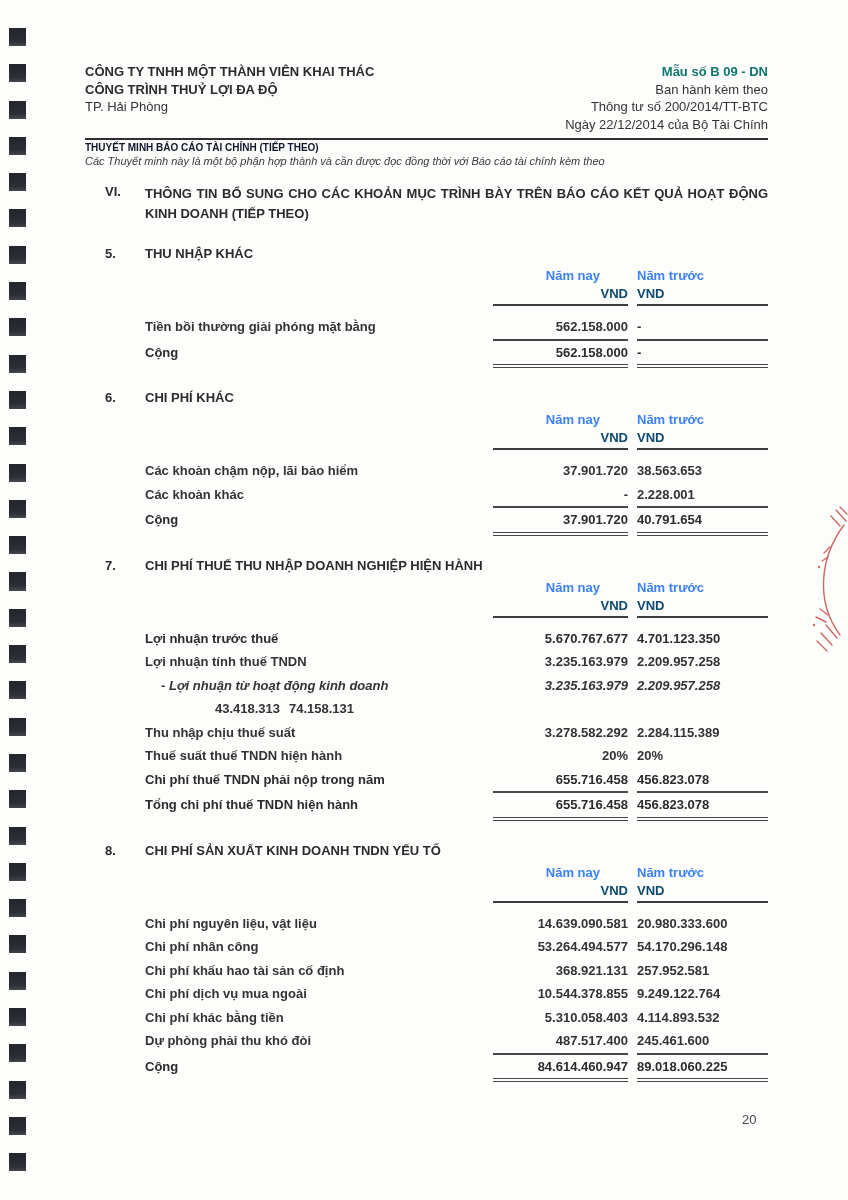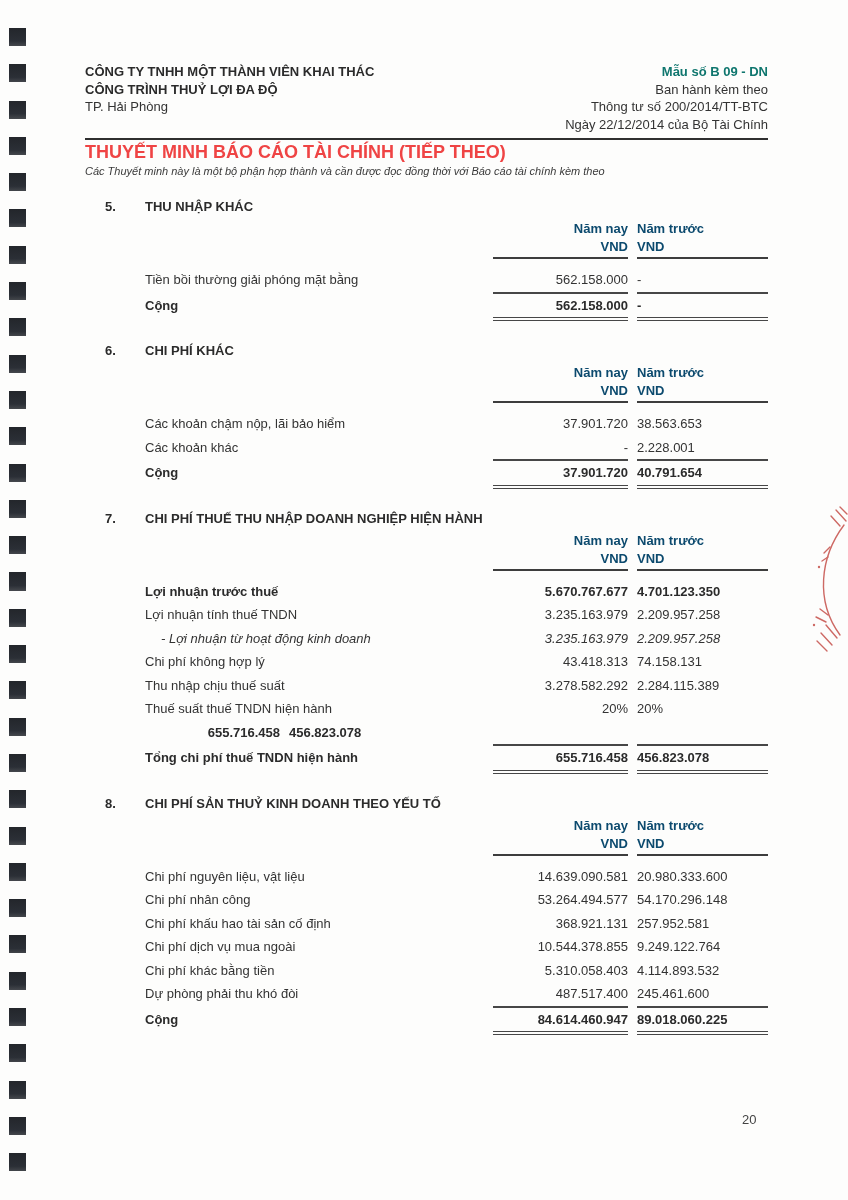--- a/index.html
+++ b/index.html
@@ -18,40 +18,40 @@
   }
   .page-content{position:absolute;left:85px;top:55px;width:683px;}
 
   
   .hdr{display:flex;justify-content:space-between;
        border-bottom:2px solid #2f2f2f;padding-bottom:5px;margin-top:8px;}
   .co-block{line-height:17.5px;color:#333;}
   .co-block div:nth-of-type(-n+2){font-weight:700;color:#2b2b2b;}
   .form-block{text-align:right;line-height:17.5px;color:#333;}
   .form-block div:first-of-type{font-weight:700;color:#0f766e;}
-  .doc-title{font-weight:700;font-size:18px;margin-top:2px;color:#ef4444;}
+  .doc-title{font-weight:700;font-size:10px;margin-top:2px;color:#0f172a;}
   .doc-note{font-style:italic;font-size:11px;margin-top:2px;color:#3a3a3a;}
 
   
   .sec-vi{display:flex;margin-top:17px;padding-left:20px;}
   .sec-vi .sec-num{width:40px;font-weight:700;color:#2b2b2b;flex:none;}
   .sec-vi .sec-title{flex:1;font-weight:700;color:#2b2b2b;text-align:justify;line-height:20px;}
 
   
   .sec{margin-top:22px;padding-left:20px;}
   .sec-head{display:flex;}
   .sec-num{width:40px;font-weight:700;color:#2b2b2b;flex:none;}
   .sec-title{font-weight:700;color:#2b2b2b;}
   .table{margin-left:40px;margin-top:6px;}
 
-  .trow{display:flex;align-items:baseline;}
+  .trow{display:flex;align-items:baseline;font-weight:bold;}
   .c-lbl{flex:1;padding-right:8px;}
   .c-now{width:135px;text-align:right;flex:none;}
   .c-prev{width:131px;text-align:left;flex:none;margin-left:9px;}
-  .th-names{font-weight:700;color:#0c4a6e;line-height:18px;}
+  .th-names{font-weight:700;color:#3b82f6;line-height:18px;gap:28px;}
   .th-unit{font-weight:700;color:#0c4a6e;line-height:18px;margin-bottom:9px;}
   .th-unit .u{border-bottom:2px solid #3d3d3d;padding-bottom:1px;}
   .row{line-height:23.5px;color:#333;}
   .row.bold{font-weight:700;color:#2b2b2b;}
   .row.italic{font-style:italic;margin-left:16px;}
   .row.total .c-now,.row.total .c-prev{
     border-top:2px solid #474747;
     border-bottom:4px double #474747;
   }
   
@@ -85,20 +85,24 @@
         <div>Thông tư số 200/2014/TT-BTC</div>
 
         <div>Ngày 22/12/2014 của Bộ Tài Chính</div>
 
     </div>
   </div>
 
   <div class="doc-title">THUYẾT MINH BÁO CÁO TÀI CHÍNH (TIẾP THEO)</div>
   <div class="doc-note">Các Thuyết minh này là một bộ phận hợp thành và cần được đọc đồng thời với Báo cáo tài chính kèm theo</div>
 
+  <div class="sec-vi">
+    <span class="sec-num">VI.</span>
+    <span class="sec-title">THÔNG TIN BỔ SUNG CHO CÁC KHOẢN MỤC TRÌNH BÀY TRÊN BÁO CÁO KẾT QUẢ HOẠT ĐỘNG KINH DOANH (TIẾP THEO)</span>
+  </div>
 
     <div class="sec">
       <div class="sec-head">
         <span class="sec-num">5.</span>
         <span class="sec-title">THU NHẬP KHÁC</span>
       </div>
       <div class="table">
         <div class="trow th-names">
           <div class="c-lbl"></div>
           <div class="c-now">Năm nay</div>
@@ -192,55 +196,55 @@
             <div class="c-prev">2.209.957.258</div>
           </div>
 
           <div class="trow row italic">
             <div class="c-lbl">- Lợi nhuận từ hoạt động kinh doanh</div>
             <div class="c-now">3.235.163.979</div>
             <div class="c-prev">2.209.957.258</div>
           </div>
 
           <div class="trow row">
-            <div class="c-lbl">Chi phí không hợp lý</div>
             <div class="c-now">43.418.313</div>
             <div class="c-prev">74.158.131</div>
           </div>
 
           <div class="trow row">
             <div class="c-lbl">Thu nhập chịu thuế suất</div>
             <div class="c-now">3.278.582.292</div>
             <div class="c-prev">2.284.115.389</div>
           </div>
 
           <div class="trow row">
             <div class="c-lbl">Thuế suất thuế TNDN hiện hành</div>
             <div class="c-now">20%</div>
             <div class="c-prev">20%</div>
           </div>
 
           <div class="trow row bold">
+            <div class="c-lbl">Chi phí thuế TNDN phải nộp trong năm</div>
             <div class="c-now">655.716.458</div>
             <div class="c-prev">456.823.078</div>
           </div>
 
           <div class="trow row bold total">
             <div class="c-lbl">Tổng chi phí thuế TNDN hiện hành</div>
             <div class="c-now">655.716.458</div>
             <div class="c-prev">456.823.078</div>
           </div>
 
       </div>
     </div>
 
     <div class="sec">
       <div class="sec-head">
         <span class="sec-num">8.</span>
-        <span class="sec-title">CHI PHÍ SẢN THUỶ KINH DOANH THEO YẾU TỐ</span>
+        <span class="sec-title">CHI PHÍ SẢN XUẤT KINH DOANH TNDN YẾU TỐ</span>
       </div>
       <div class="table">
         <div class="trow th-names">
           <div class="c-lbl"></div>
           <div class="c-now">Năm nay</div>
           <div class="c-prev">Năm trước</div>
         </div>
         <div class="trow th-unit">
           <div class="c-lbl"></div>
           <div class="c-now u">VND</div>

